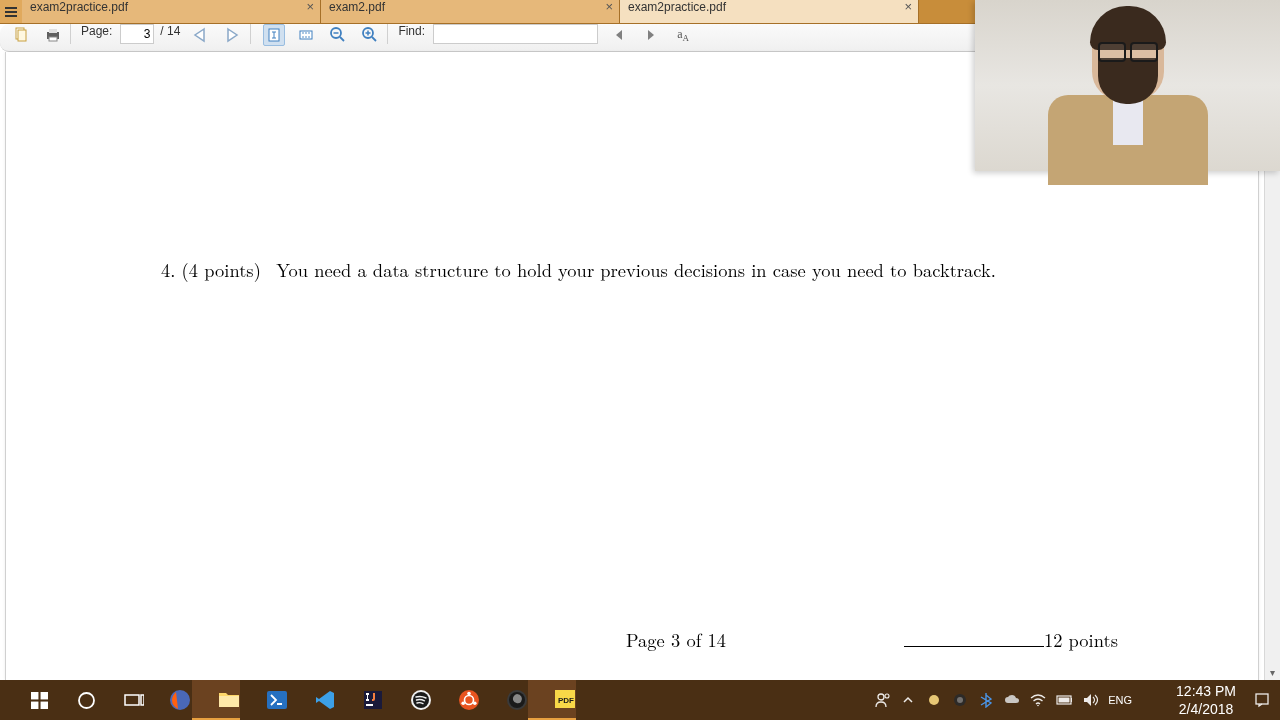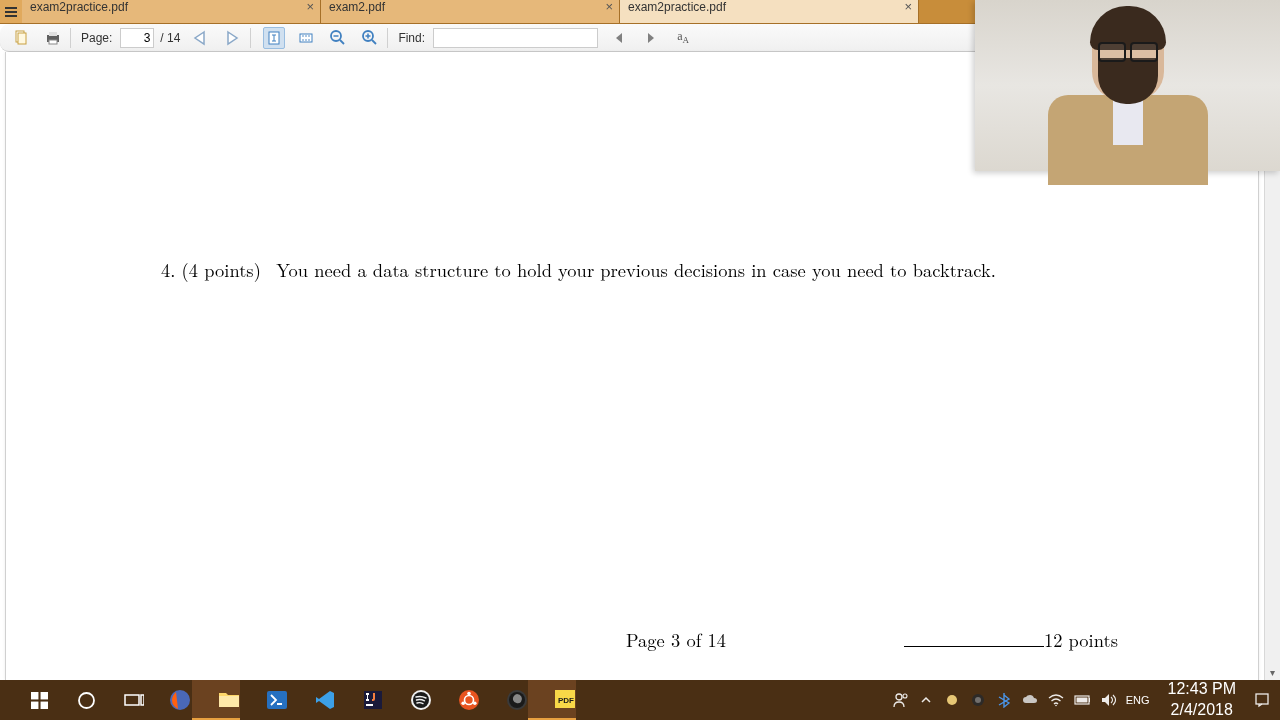--- a/index.html
+++ b/index.html
@@ -8,21 +8,21 @@
 
 .tab-bar { height: 24px; background: #c88d3a; display: flex; align-items: stretch; border-bottom: 1px solid #a67028; }
 .hamburger { width: 22px; display: flex; align-items: center; justify-content: center; background: #e0a95d; cursor: pointer; }
 .hamburger svg { width: 14px; height: 14px; }
 .tab { width: 299px; display: flex; align-items: flex-start; padding: 0 8px; border-right: 1px solid #a67028; font-size: 12px; color: #333; position: relative; }
 .tab.inactive { background: #e6b87a; }
 .tab.active { background: #f5e0c0; font-weight: 500; }
 .tab .close { position: absolute; right: 6px; color: #555; font-size: 13px; cursor: pointer; line-height: 1; }
 
 
-.toolbar { height: 28px; background: linear-gradient(#fafafa,#f0f0f0); border-bottom: 1px solid #ccc; display: flex; align-items: center; padding: 0 4px; gap: 4px; border-radius: 9px; }
+.toolbar { height: 28px; background: linear-gradient(#fafafa,#f0f0f0); border-bottom: 1px solid #ccc; display: flex; align-items: flex-start; padding: 0 4px; gap: 4px; border-radius: 9px; }
 .tb-btn { width: 22px; height: 22px; display: flex; align-items: center; justify-content: center; cursor: pointer; border-radius: 2px; margin-left: 6px; }
 .tb-btn.active { background: #d0e0f0; border: 1px solid #99bde0; }
 .tb-sep { width: 1px; height: 20px; background: #d0d0d0; margin: 0 2px; }
 .tb-label { font-size: 12px; color: #333; padding: 0 4px; }
 .page-input { width: 34px; height: 20px; text-align: right; font-size: 12px; border: 1px solid #ccc; padding: 0 3px; }
 .page-total { font-size: 12px; color: #333; padding-left: 2px; }
 .find-input { width: 165px; height: 20px; border: 1px solid #ccc; font-size: 12px; padding: 0 4px; }
 
 
 .viewport { position: absolute; top: 52px; left: 0; right: 16px; bottom: 40px; background: #fff; display: flex; justify-content: center; }
@@ -47,21 +47,21 @@
 .jacket { width: 160px; height: 90px; background: #c4a574; border-radius: 20px 20px 0 0; position: absolute; top: 95px; left: -10px; }
 .shirt { width: 30px; height: 50px; background: #e8e8f0; position: absolute; top: 95px; left: 55px; }
 
 
 .taskbar { position: absolute; bottom: 0; left: 0; right: 0; height: 40px; background: #4a2f14; display: flex; align-items: center; padding: 0 0; color: #fff; }
 .task-btn { width: 48px; height: 40px; display: flex; align-items: center; justify-content: flex-end; cursor: pointer; }
 .task-btn.active { background: #6b4220; border-bottom: 2px solid #e8a040; }
 .task-spacer { flex: 1; }
 .systray { display: flex; align-items: center; gap: 10px; padding: 0 10px; font-size: 11px; }
 .systray-icon { width: 16px; height: 16px; display: flex; align-items: center; justify-content: center; cursor: pointer; opacity: 0.9; }
-.clock { text-align: center; line-height: 1.3; padding: 0 8px; font-size: 16px; cursor: pointer; }
+.clock { text-align: center; line-height: 1.3; padding: 0 8px; font-size: 14px; cursor: pointer; margin-left: 26px; }
 </style>
 </head>
 <body>
 
 <div class="tab-bar">
   <div class="hamburger">
     <svg viewBox="0 0 14 14">
         <path d="M1 3h12M1 7h12M1 11h12" stroke="#333" stroke-width="2"></path>
       </svg>
   </div>

